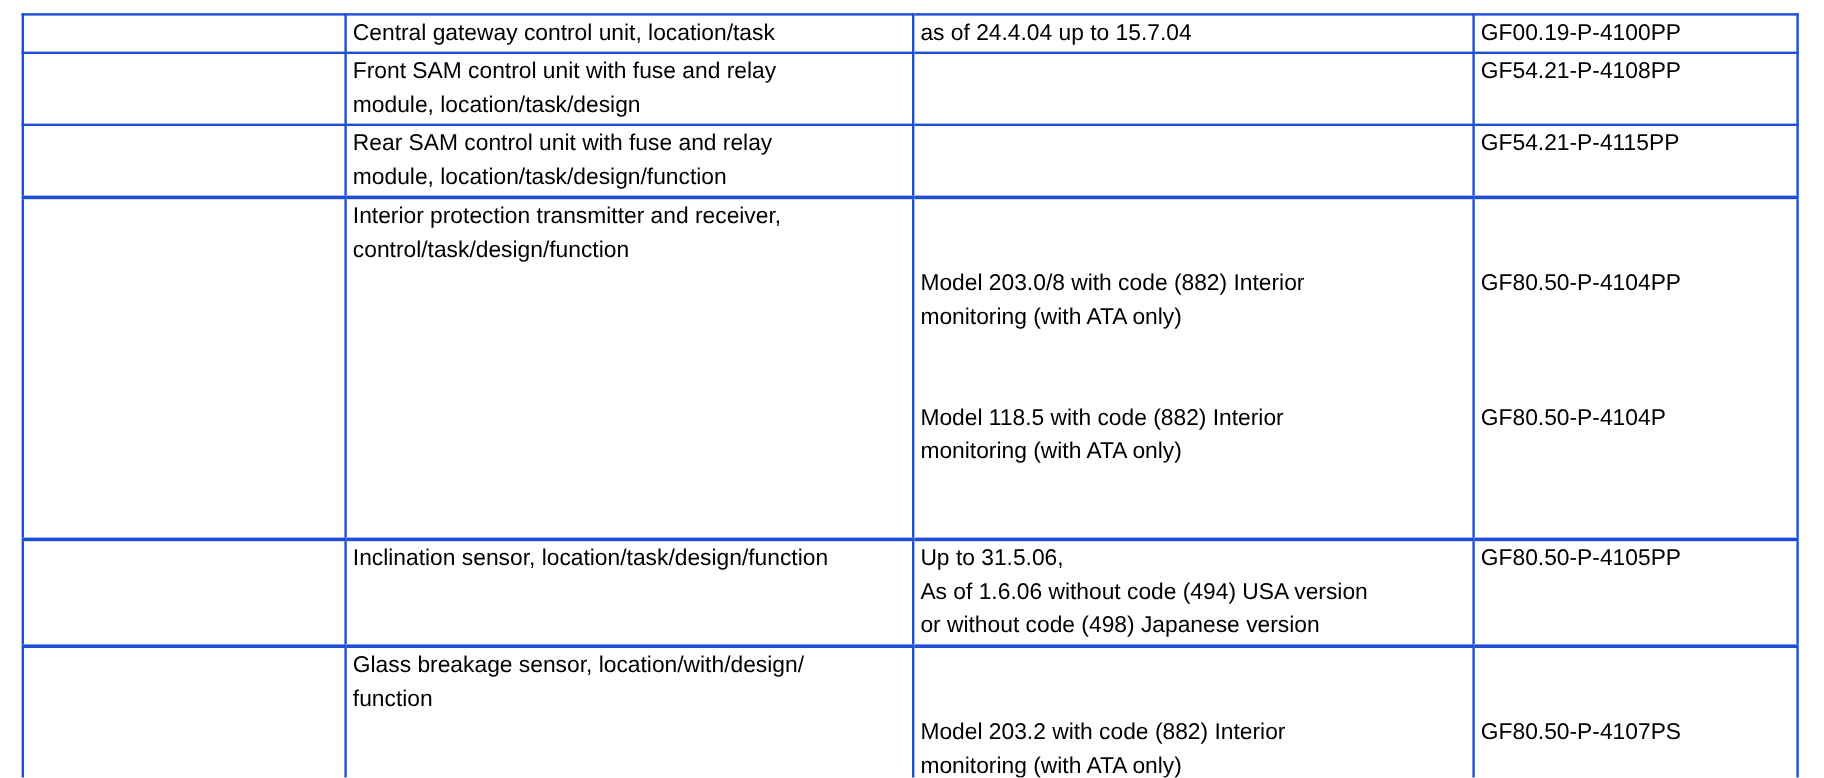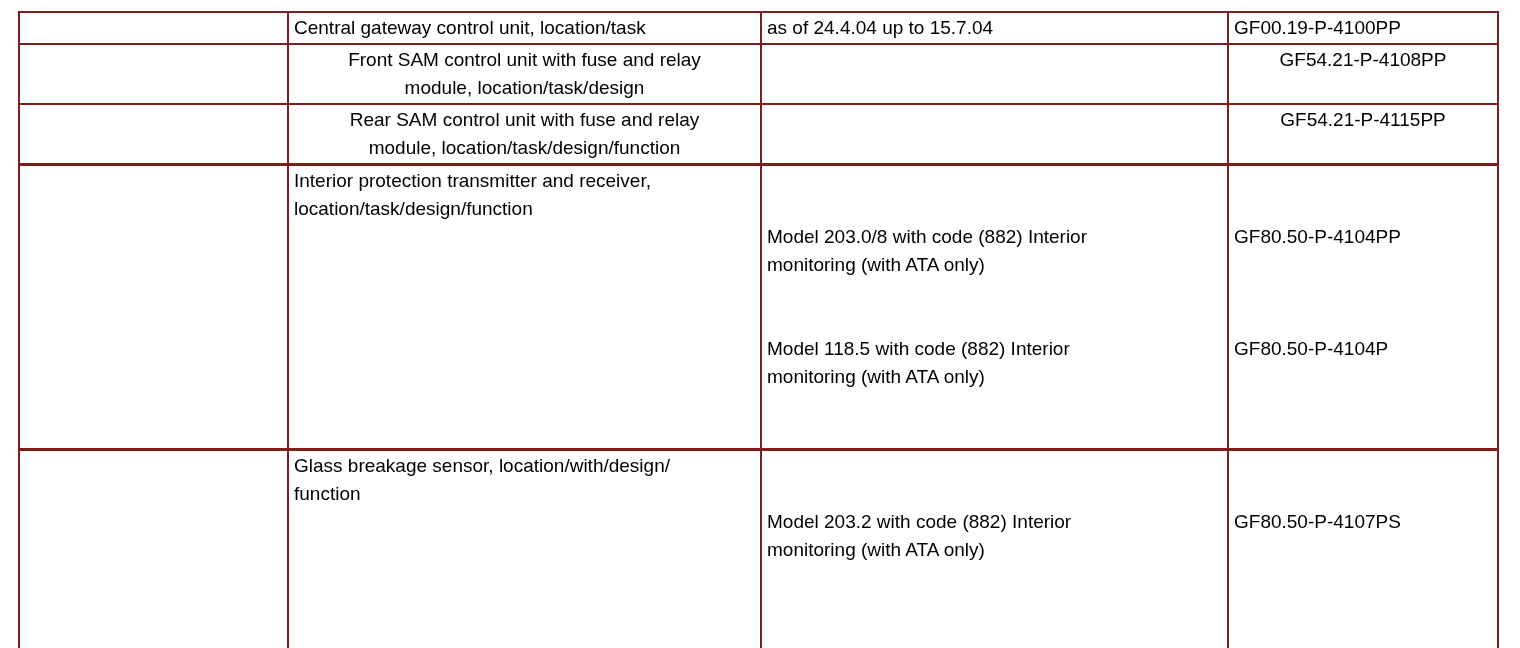--- a/index.html
+++ b/index.html
@@ -21,29 +21,29 @@
   table.ref {
     border-collapse: collapse;
     table-layout: fixed;
     width: 1479px;
   }
   col.c1 { width: 269px; }
   col.c2 { width: 473px; }
   col.c3 { width: 467px; }
   col.c4 { width: 270px; }
   td {
-    border: 2px solid #7f1d1d;
+    border: 2px solid #1d4ed8;
     vertical-align: top;
     padding: 1px 5px 1px 5px;
     white-space: pre-wrap;
     overflow: hidden;
   }
   tr.group > td { border-top-width: 3px; }
   tr.r30  { height: 28px; }
-  tr.r57  { height: 53px; text-align: center; }
+  tr.r57  { height: 53px; }
   tr.r85  { height: 81px; }
   tr.r114 { height: 110px; }
   .block { display: block; }
   .sub { min-height: 56px; }
 </style>
 </head>
 <body>
 
 <div class="page">
   <table class="ref">
@@ -74,33 +74,41 @@
       <td></td>
       <td><span class="block">Rear SAM control unit with fuse and relay
 module, location/task/design/function</span></td>
       <td></td>
       <td><span class="block">GF54.21-P-4115PP</span></td>
     </tr>
 
     <tr class="r114 group">
       <td></td>
       <td><span class="block">Interior protection transmitter and receiver,
-location/task/design/function</span></td>
+control/task/design/function</span></td>
       <td>
         <span class="block sub">Model 203.0/8 with code (882) Interior
 monitoring (with ATA only)</span>
         <span class="block sub">Model 118.5 with code (882) Interior
 monitoring (with ATA only)</span>
       </td>
       <td>
         <span class="block sub">GF80.50-P-4104PP</span>
         <span class="block sub">GF80.50-P-4104P</span>
       </td>
     </tr>
 
+    <tr class="r85 group">
+      <td></td>
+      <td><span class="block">Inclination sensor, location/task/design/function</span></td>
+      <td><span class="block">Up to 31.5.06,
+As of 1.6.06 without code (494) USA version
+or without code (498) Japanese version</span></td>
+      <td><span class="block">GF80.50-P-4105PP</span></td>
+    </tr>
 
     <tr class="r114 group">
       <td></td>
       <td><span class="block">Glass breakage sensor, location/with/design/
 function</span></td>
       <td>
         <span class="block sub">Model 203.2 with code (882) Interior
 monitoring (with ATA only)</span>
         
       </td>

